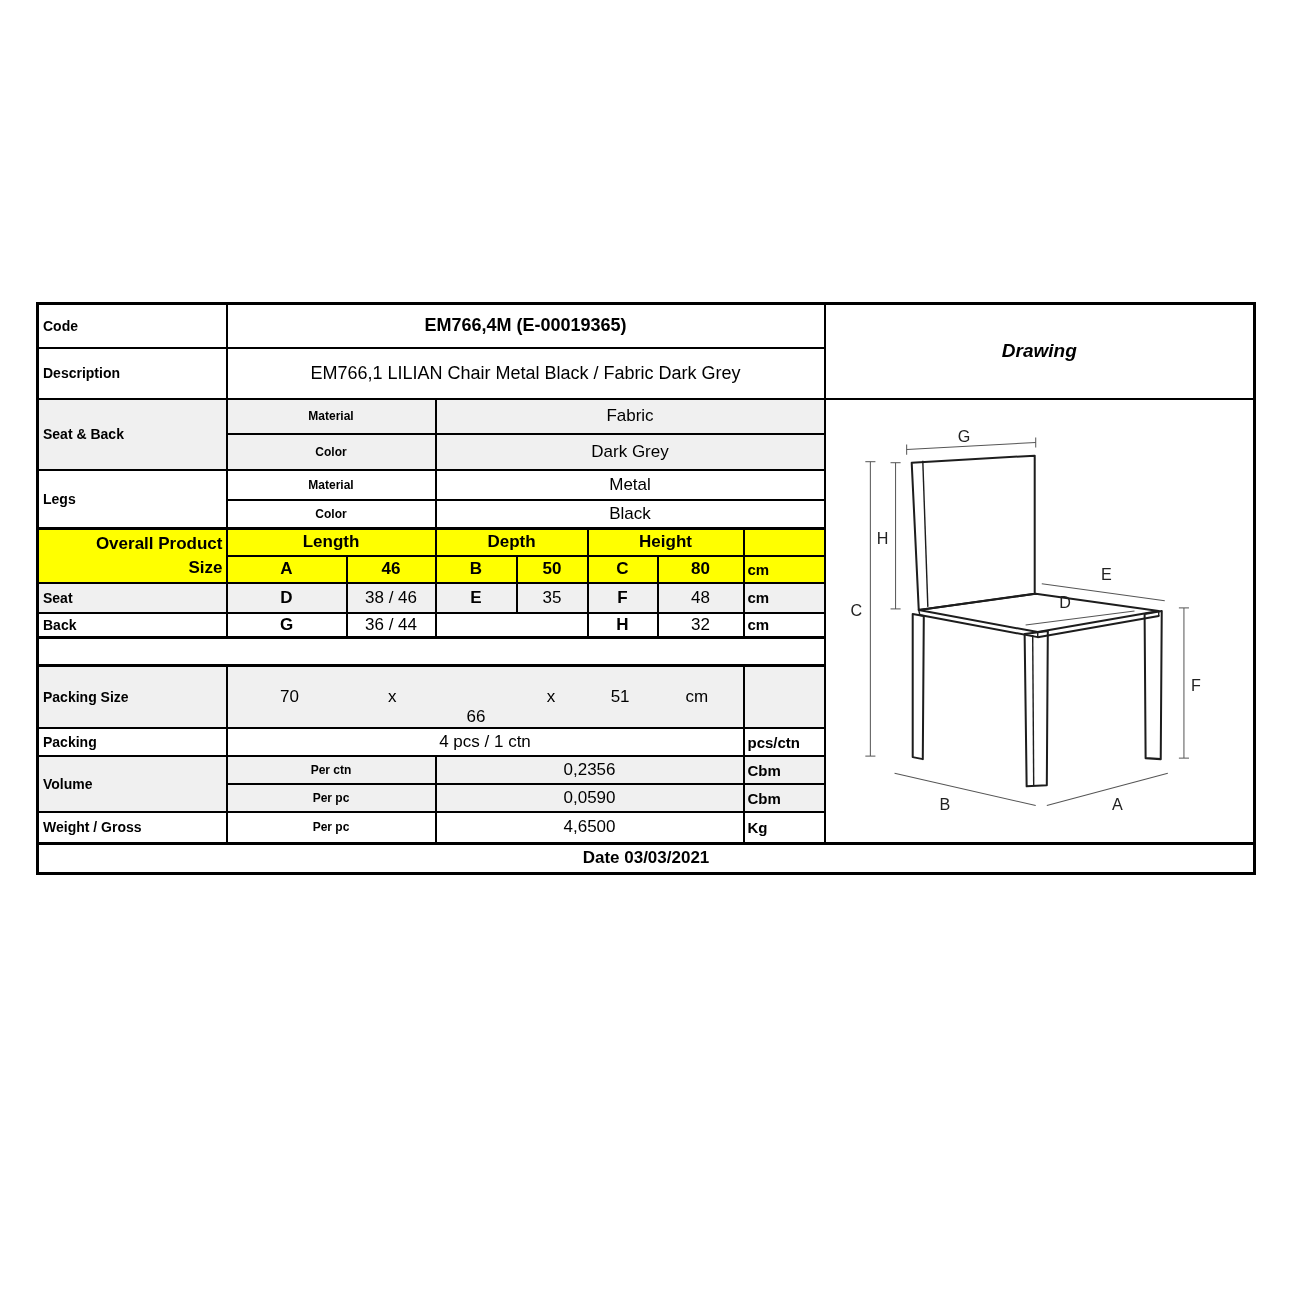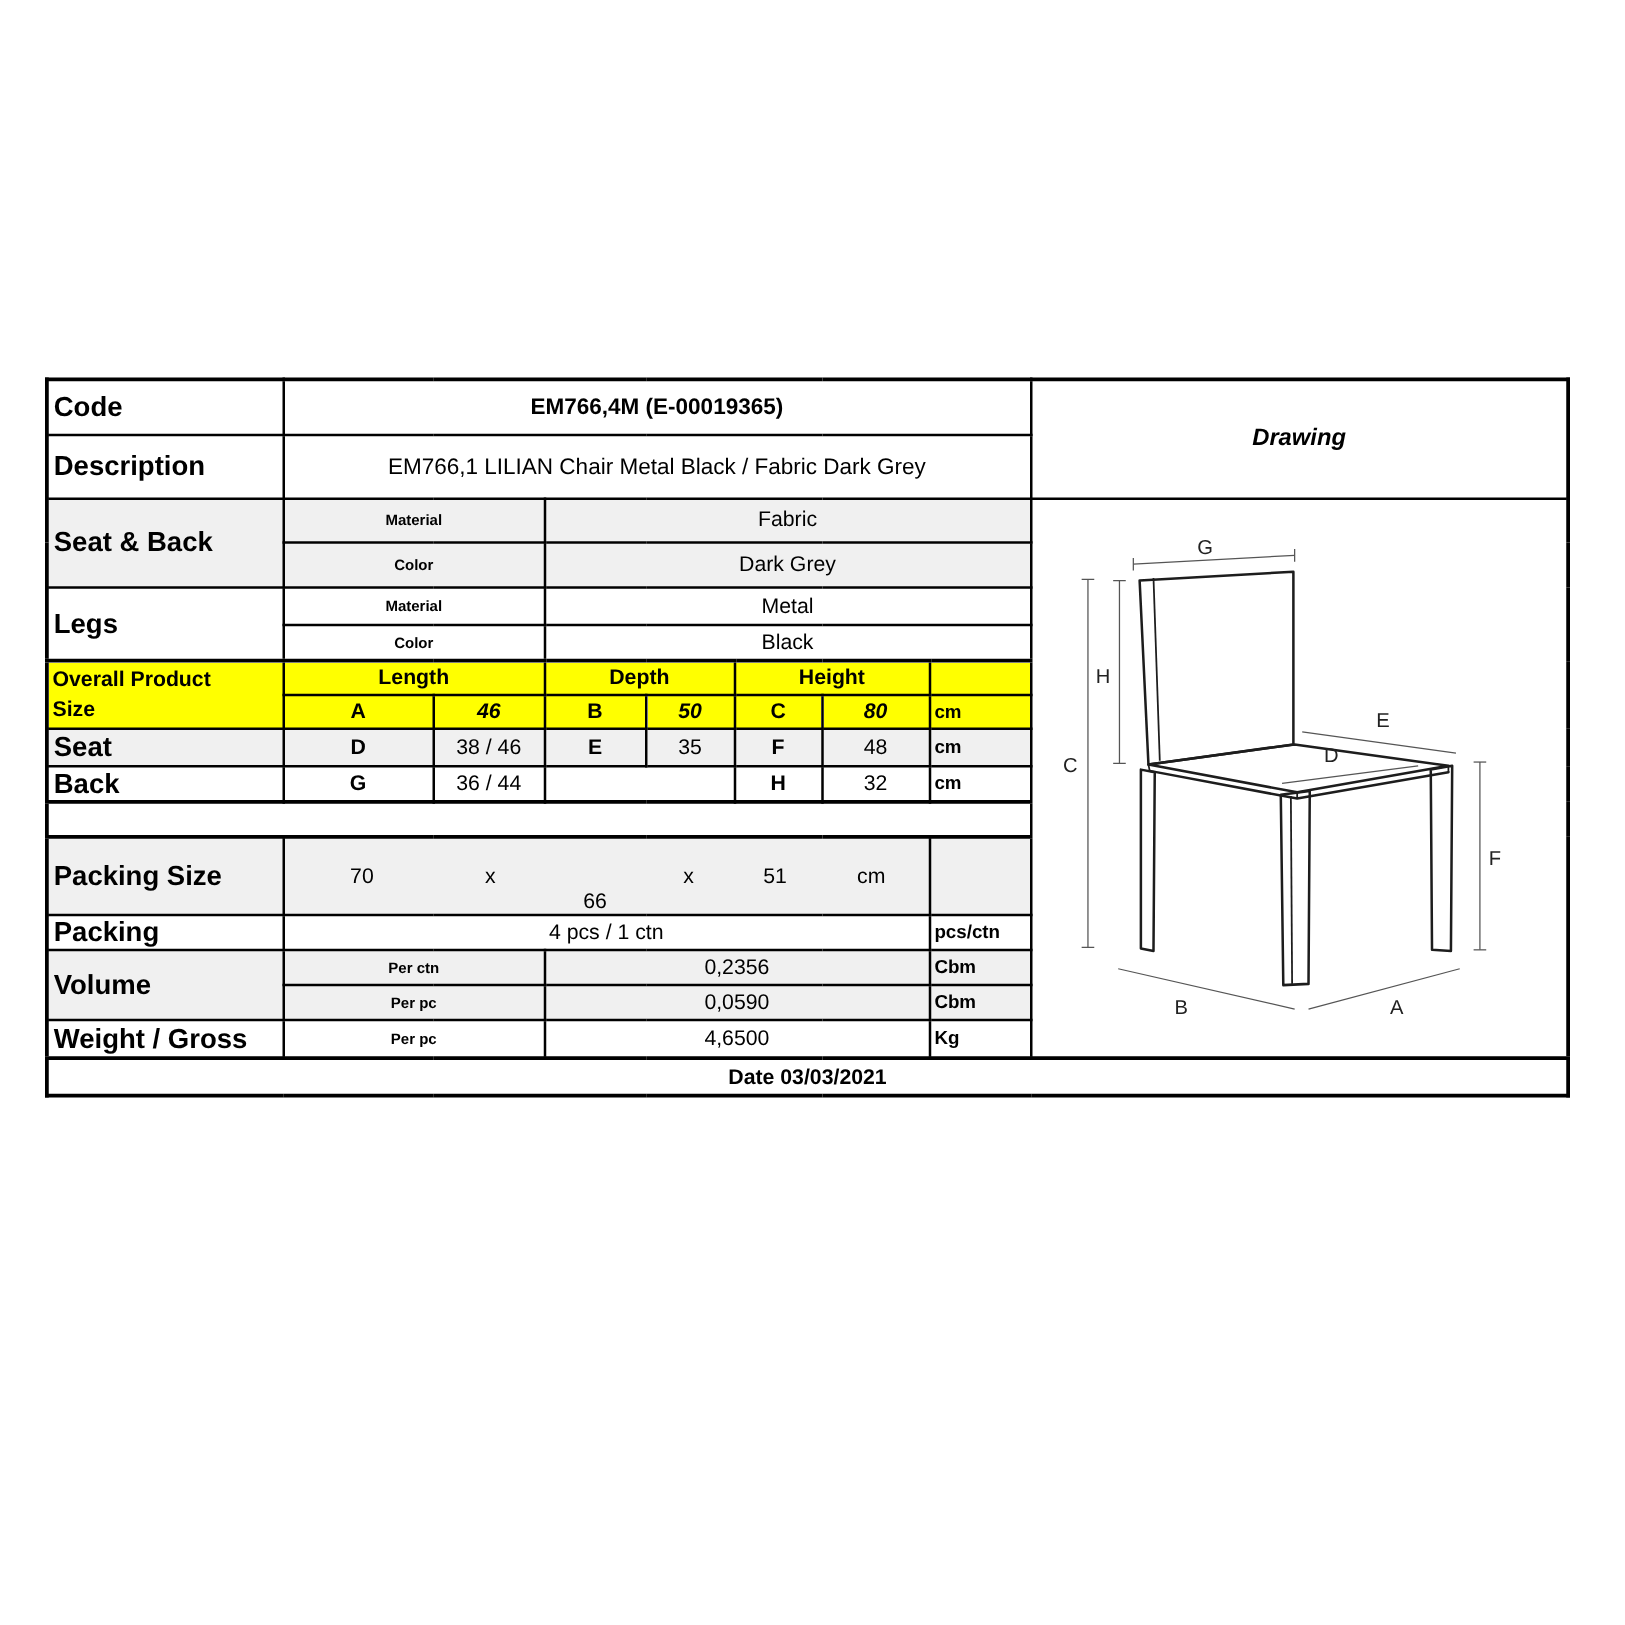--- a/index.html
+++ b/index.html
@@ -13,32 +13,32 @@
     letter-spacing:.3px;
   }
   table.spec{
     border-collapse:collapse;table-layout:fixed;width:1217px;
     border:3px solid #000;
   }
   table.spec td{
     border:2px solid #000;vertical-align:middle;padding:0 3px;
     overflow:hidden;white-space:nowrap;
   }
-  .lbl{font-weight:bold;font-size:22px;text-align:left;padding-left:4px!important;}
+  .lbl{font-weight:bold;font-size:14px;text-align:left;padding-left:4px!important;}
   .valb{font-weight:bold;font-size:18px;text-align:center;}
   .val{font-size:18px;text-align:center;}
   .sub{font-weight:bold;font-size:12px;text-align:center;}
   .data{font-size:17px;text-align:center;}
   .letter{font-weight:bold;font-size:17px;text-align:center;}
-  .ynum{font-weight:bold;font-size:17px;text-align:center;font-style:italic;}
+  .ynum{font-weight:bold;font-size:17px;text-align:center;}
   .unit{font-weight:bold;font-size:15px;text-align:left;padding-left:3px!important;}
   .grey{background:#f0f0f0;}
   .yellow{background:#ffff00;}
   .bt3{border-top:3px solid #000!important;}
-  .ophead{font-weight:bold;font-size:17px;text-align:left;line-height:24px;}
+  .ophead{font-weight:bold;font-size:17px;text-align:right;line-height:24px;}
   .yhead{font-weight:bold;font-size:17px;text-align:center;}
   .drawhead{font-weight:bold;font-size:19px;text-align:center;font-style:italic;}
   .drawing-cell{padding:0!important;position:relative;}
   .drawing-cell svg{position:absolute;left:0;top:0;width:100%;height:100%;}
   .date-cell{font-weight:bold;font-size:17px;text-align:center;}
   .ps-flex{display:flex;width:100%;align-items:center;}
   .ps-flex span{display:block;text-align:center;font-size:17px;}
   .ps-1{width:23.2%;}.ps-2{width:17.2%;}.ps-3{width:15.7%;margin-top:40px;}
   .ps-4{width:13.7%;}.ps-5{width:13.5%;}.ps-6{width:16.7%;}
   .chair-line{stroke:#1d1d1d;stroke-width:2;fill:none;stroke-linejoin:round;stroke-linecap:round;}

